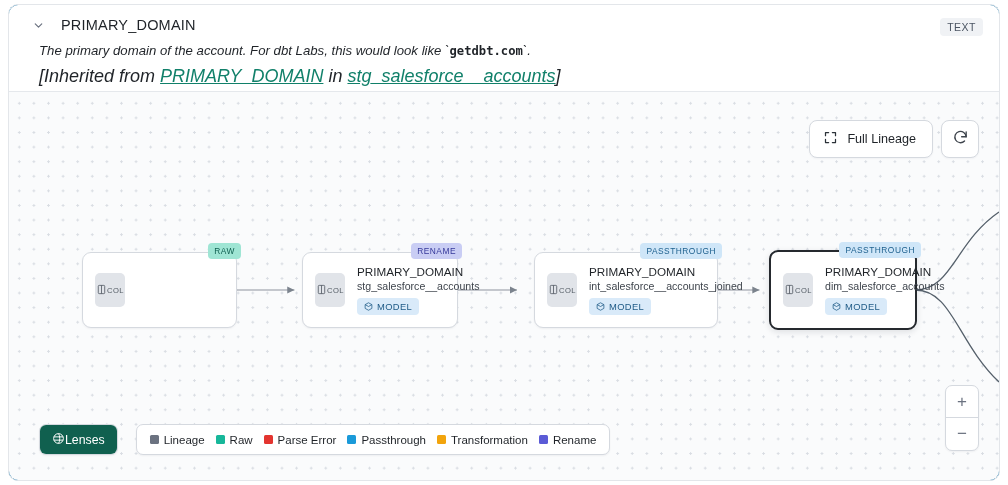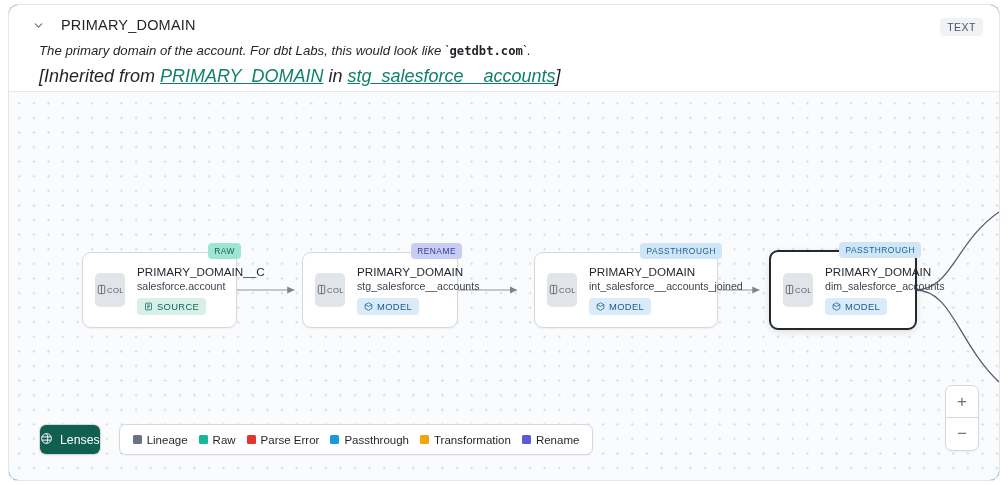--- a/index.html
+++ b/index.html
@@ -152,22 +152,22 @@
     display:flex; align-items:center; gap:18px;
   }
   .lens-group {
     display:flex; height:31px;
     border:1px solid #d5d9df; border-radius:7px; overflow:hidden;
     background:#fff;
     box-shadow:0 1px 2px rgba(16,24,40,.05);
   }
   .lens-btn {
     background:#10604f; color:#fff;
-    display:flex; align-items:center; gap:7px;
-    padding:0 0; font-size:12.3px;
+    display:flex; align-items:center; gap:0;
+    padding:0 12px; font-size:12.3px;
   }
   .evo-btn {
     background:#fff; color:#1f2328;
     display:flex; align-items:center; gap:8px;
     padding:0 11px; font-size:12.4px;
   }
   .evo-btn .caret { color:#5c646e; display:flex; }
 
   .legend {
     display:flex; align-items:center; gap:11px;
@@ -213,46 +213,52 @@
           <path d="M0,0 L6,3 L0,6 z" fill="#7b838d"></path>
         </marker>
       </defs>
       <line x1="228" y1="198" x2="286" y2="198" stroke="#8d949d" stroke-width="1.2" marker-end="url(#ar)"></line>
       <line x1="449" y1="198" x2="509" y2="198" stroke="#8d949d" stroke-width="1.2" marker-end="url(#ar)"></line>
       <line x1="709" y1="198" x2="752" y2="198" stroke="#8d949d" stroke-width="1.2" marker-end="url(#ar)"></line>
       <path d="M908,198 C945,198 948,150 992,120" stroke="#55606b" stroke-width="1.3" fill="none"></path>
       <path d="M908,198 C945,198 950,250 992,290" stroke="#55606b" stroke-width="1.3" fill="none"></path>
     </svg>
 
+    <div class="topright">
+      <div class="btn-lineage">
+        <span>
+          <svg width="15" height="15" viewBox="0 0 24 24" fill="none" stroke="#2b3138" stroke-width="2" stroke-linecap="round" stroke-linejoin="round">
+            <polyline points="4 9 4 4 9 4"></polyline>
+              <polyline points="15 4 20 4 20 9"></polyline>
+            <polyline points="20 15 20 20 15 20"></polyline>
+              <polyline points="9 20 4 20 4 15"></polyline>
+          </svg>
+        </span>
+        <span>Full Lineage</span>
+      </div>
+      <div class="btn-icon-sq">
+        <span>
+          <svg width="17" height="17" viewBox="0 0 24 24" fill="none" stroke="currentColor" stroke-width="1.9" stroke-linecap="round" stroke-linejoin="round">
+            <path d="M20 11a8 8 0 1 0-2.3 6"></path>
+              <polyline points="20 4 20 11 13.6 11"></polyline>
+          </svg>
+        </span>
+      </div>
+    </div>
 
     <div class="node" style="left:73px; top:160px; width:155px; height:76px;">
       <span class="tag raw" style="right:-5px;">RAW</span>
       <div class="col-chip">
         <span class="ci">
           <svg width="11" height="11" viewBox="0 0 24 24" fill="none" stroke="currentColor" stroke-width="1.8">
               <rect x="5" y="3" width="14" height="18" rx="2"></rect>
               <line x1="12" y1="3" x2="12" y2="21"></line>
             </svg>
         </span>
         <span class="cl">COL</span>
-      </div>
-      <div class="node-body">
-        <div class="node-title">PRIMARY_DOMAIN__C</div>
-        <div class="node-sub">salesforce.account</div>
-        <span class="kind source">
-          <span>
-            <svg width="9" height="9" viewBox="0 0 24 24" fill="none" stroke="currentColor" stroke-width="2">
-                <rect x="4" y="3" width="16" height="18" rx="2"></rect>
-                <line x1="8" y1="8" x2="16" y2="8"></line>
-                <line x1="8" y1="12" x2="16" y2="12"></line>
-                <line x1="8" y1="16" x2="13" y2="16"></line>
-              </svg>
-          </span>
-          <span>SOURCE</span>
-        </span>
       </div>
     </div>
 
     <div class="node" style="left:293px; top:160px; width:156px; height:76px;">
       <span class="tag rename" style="right:-5px;">RENAME</span>
       <div class="col-chip">
         <span class="ci">
           <svg width="11" height="11" viewBox="0 0 24 24" fill="none" stroke="currentColor" stroke-width="1.8">
               <rect x="5" y="3" width="14" height="18" rx="2"></rect>
               <line x1="12" y1="3" x2="12" y2="21"></line>

